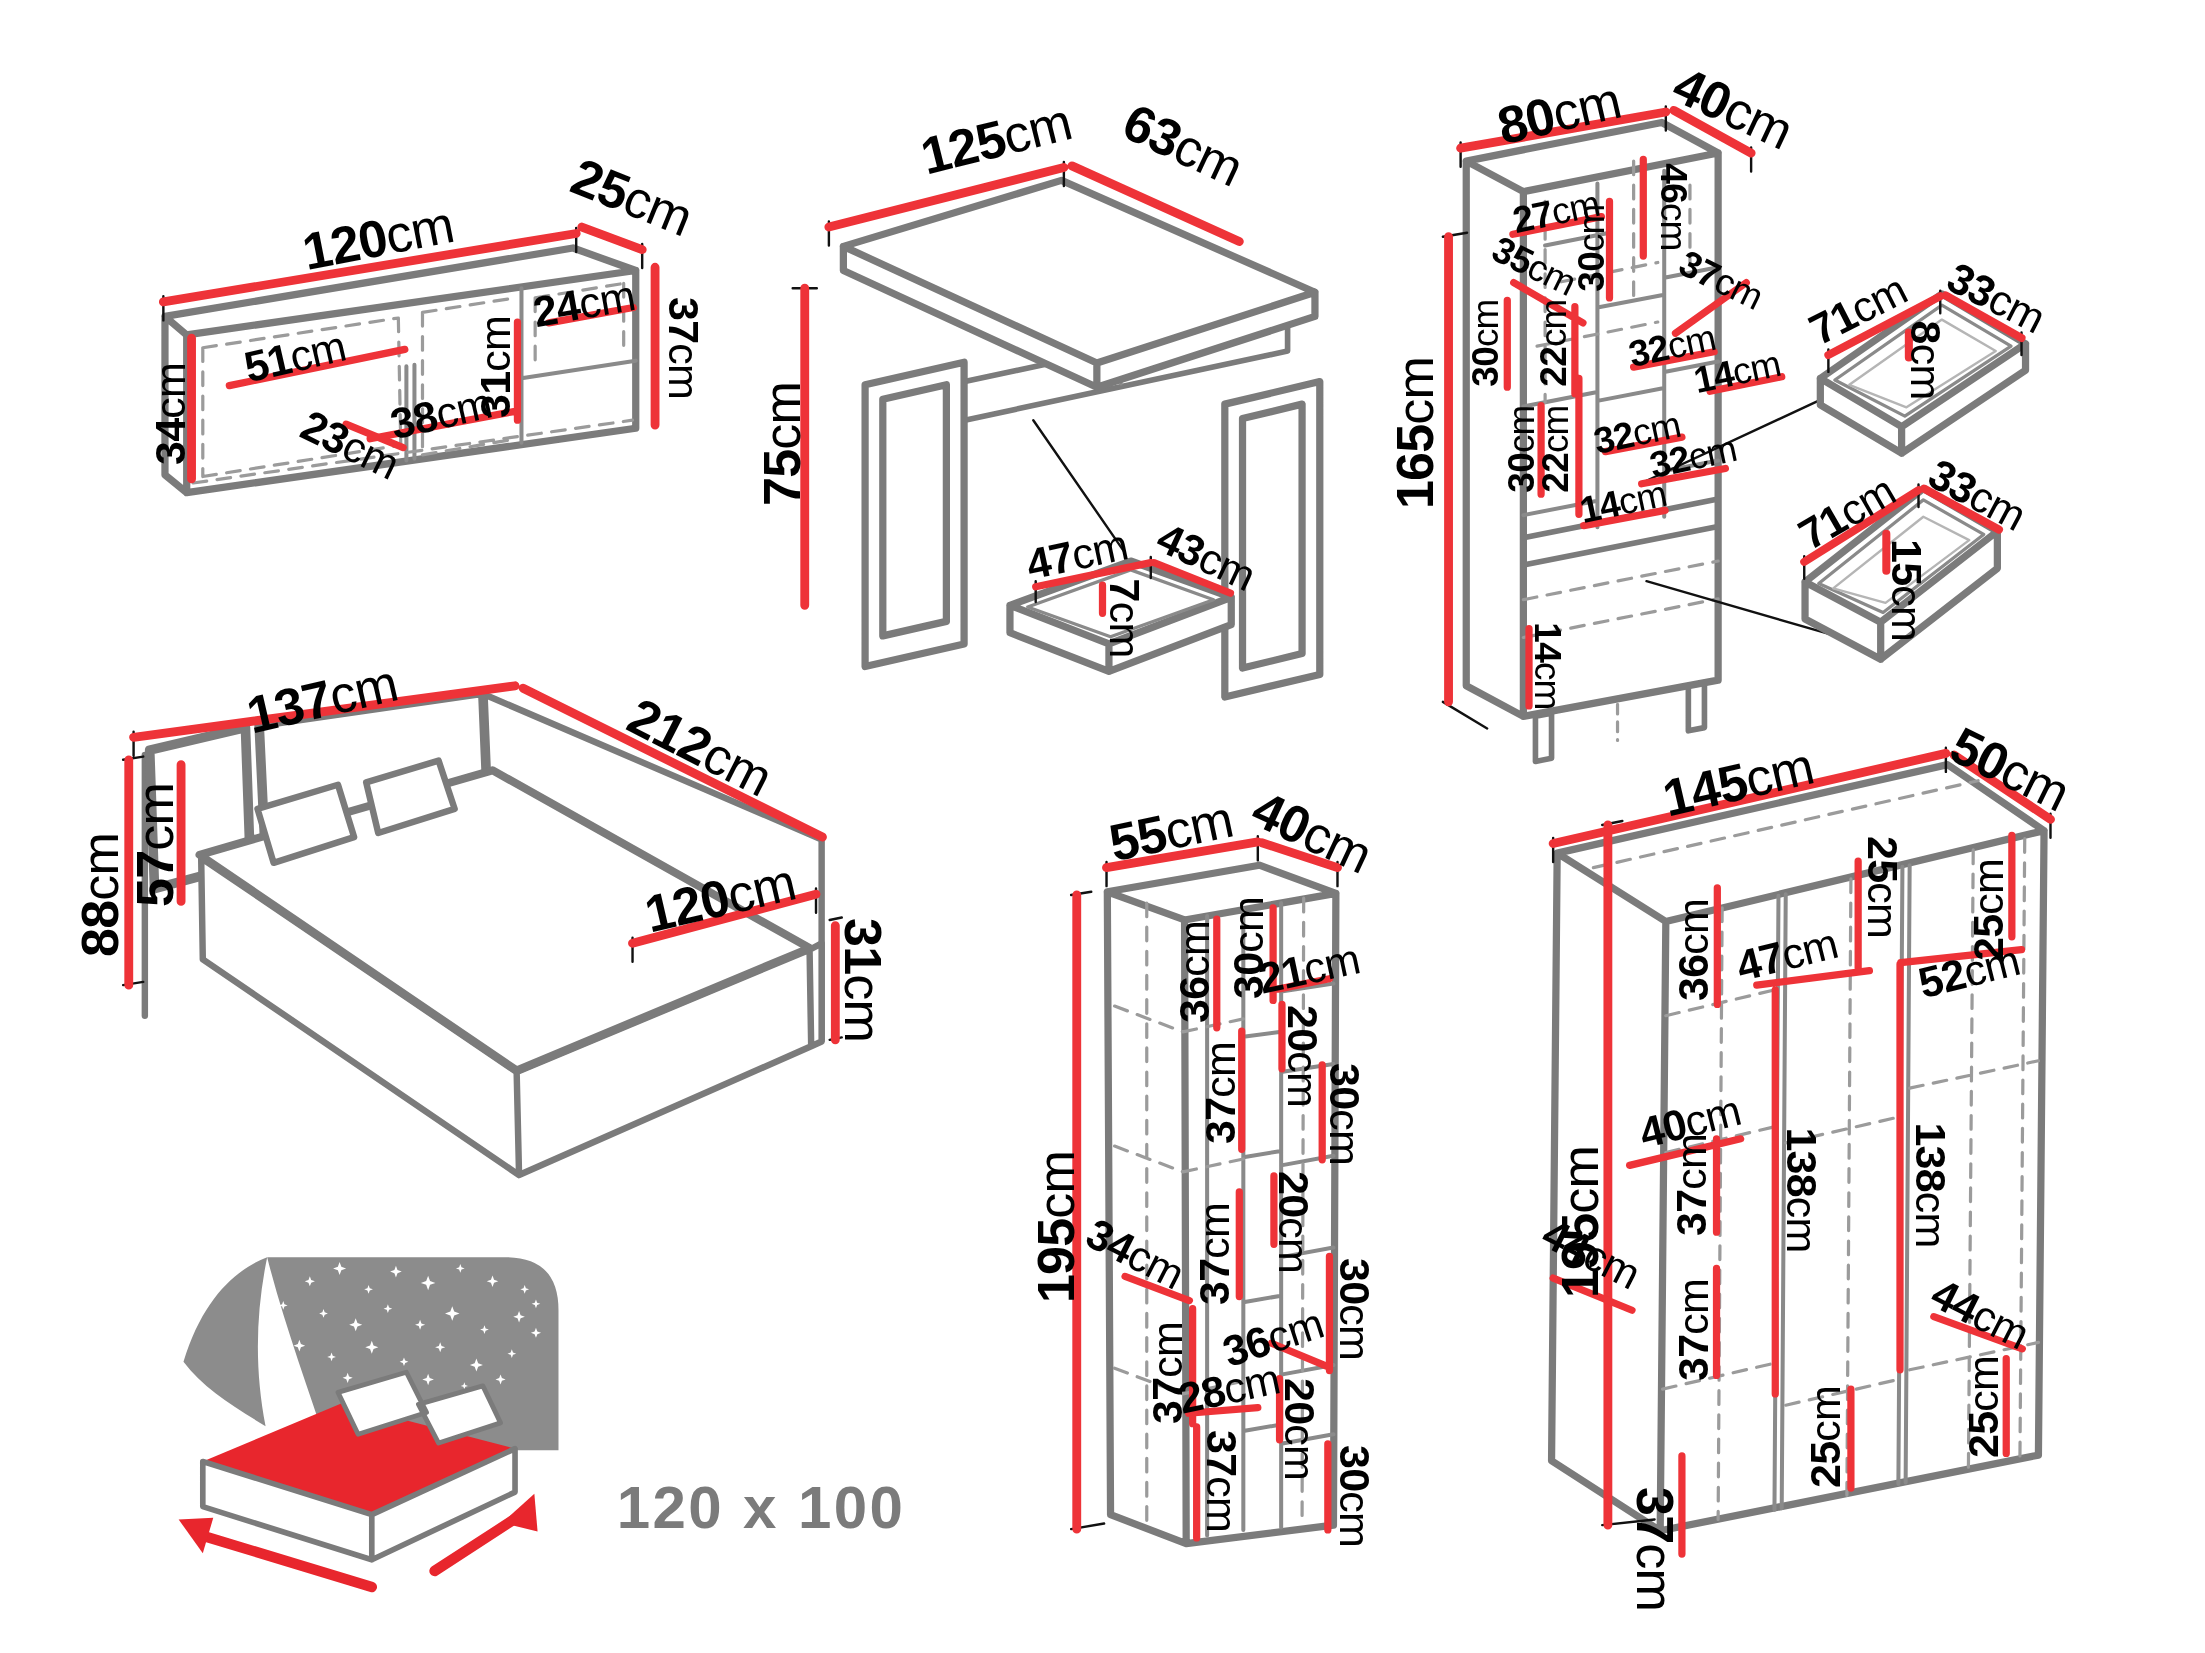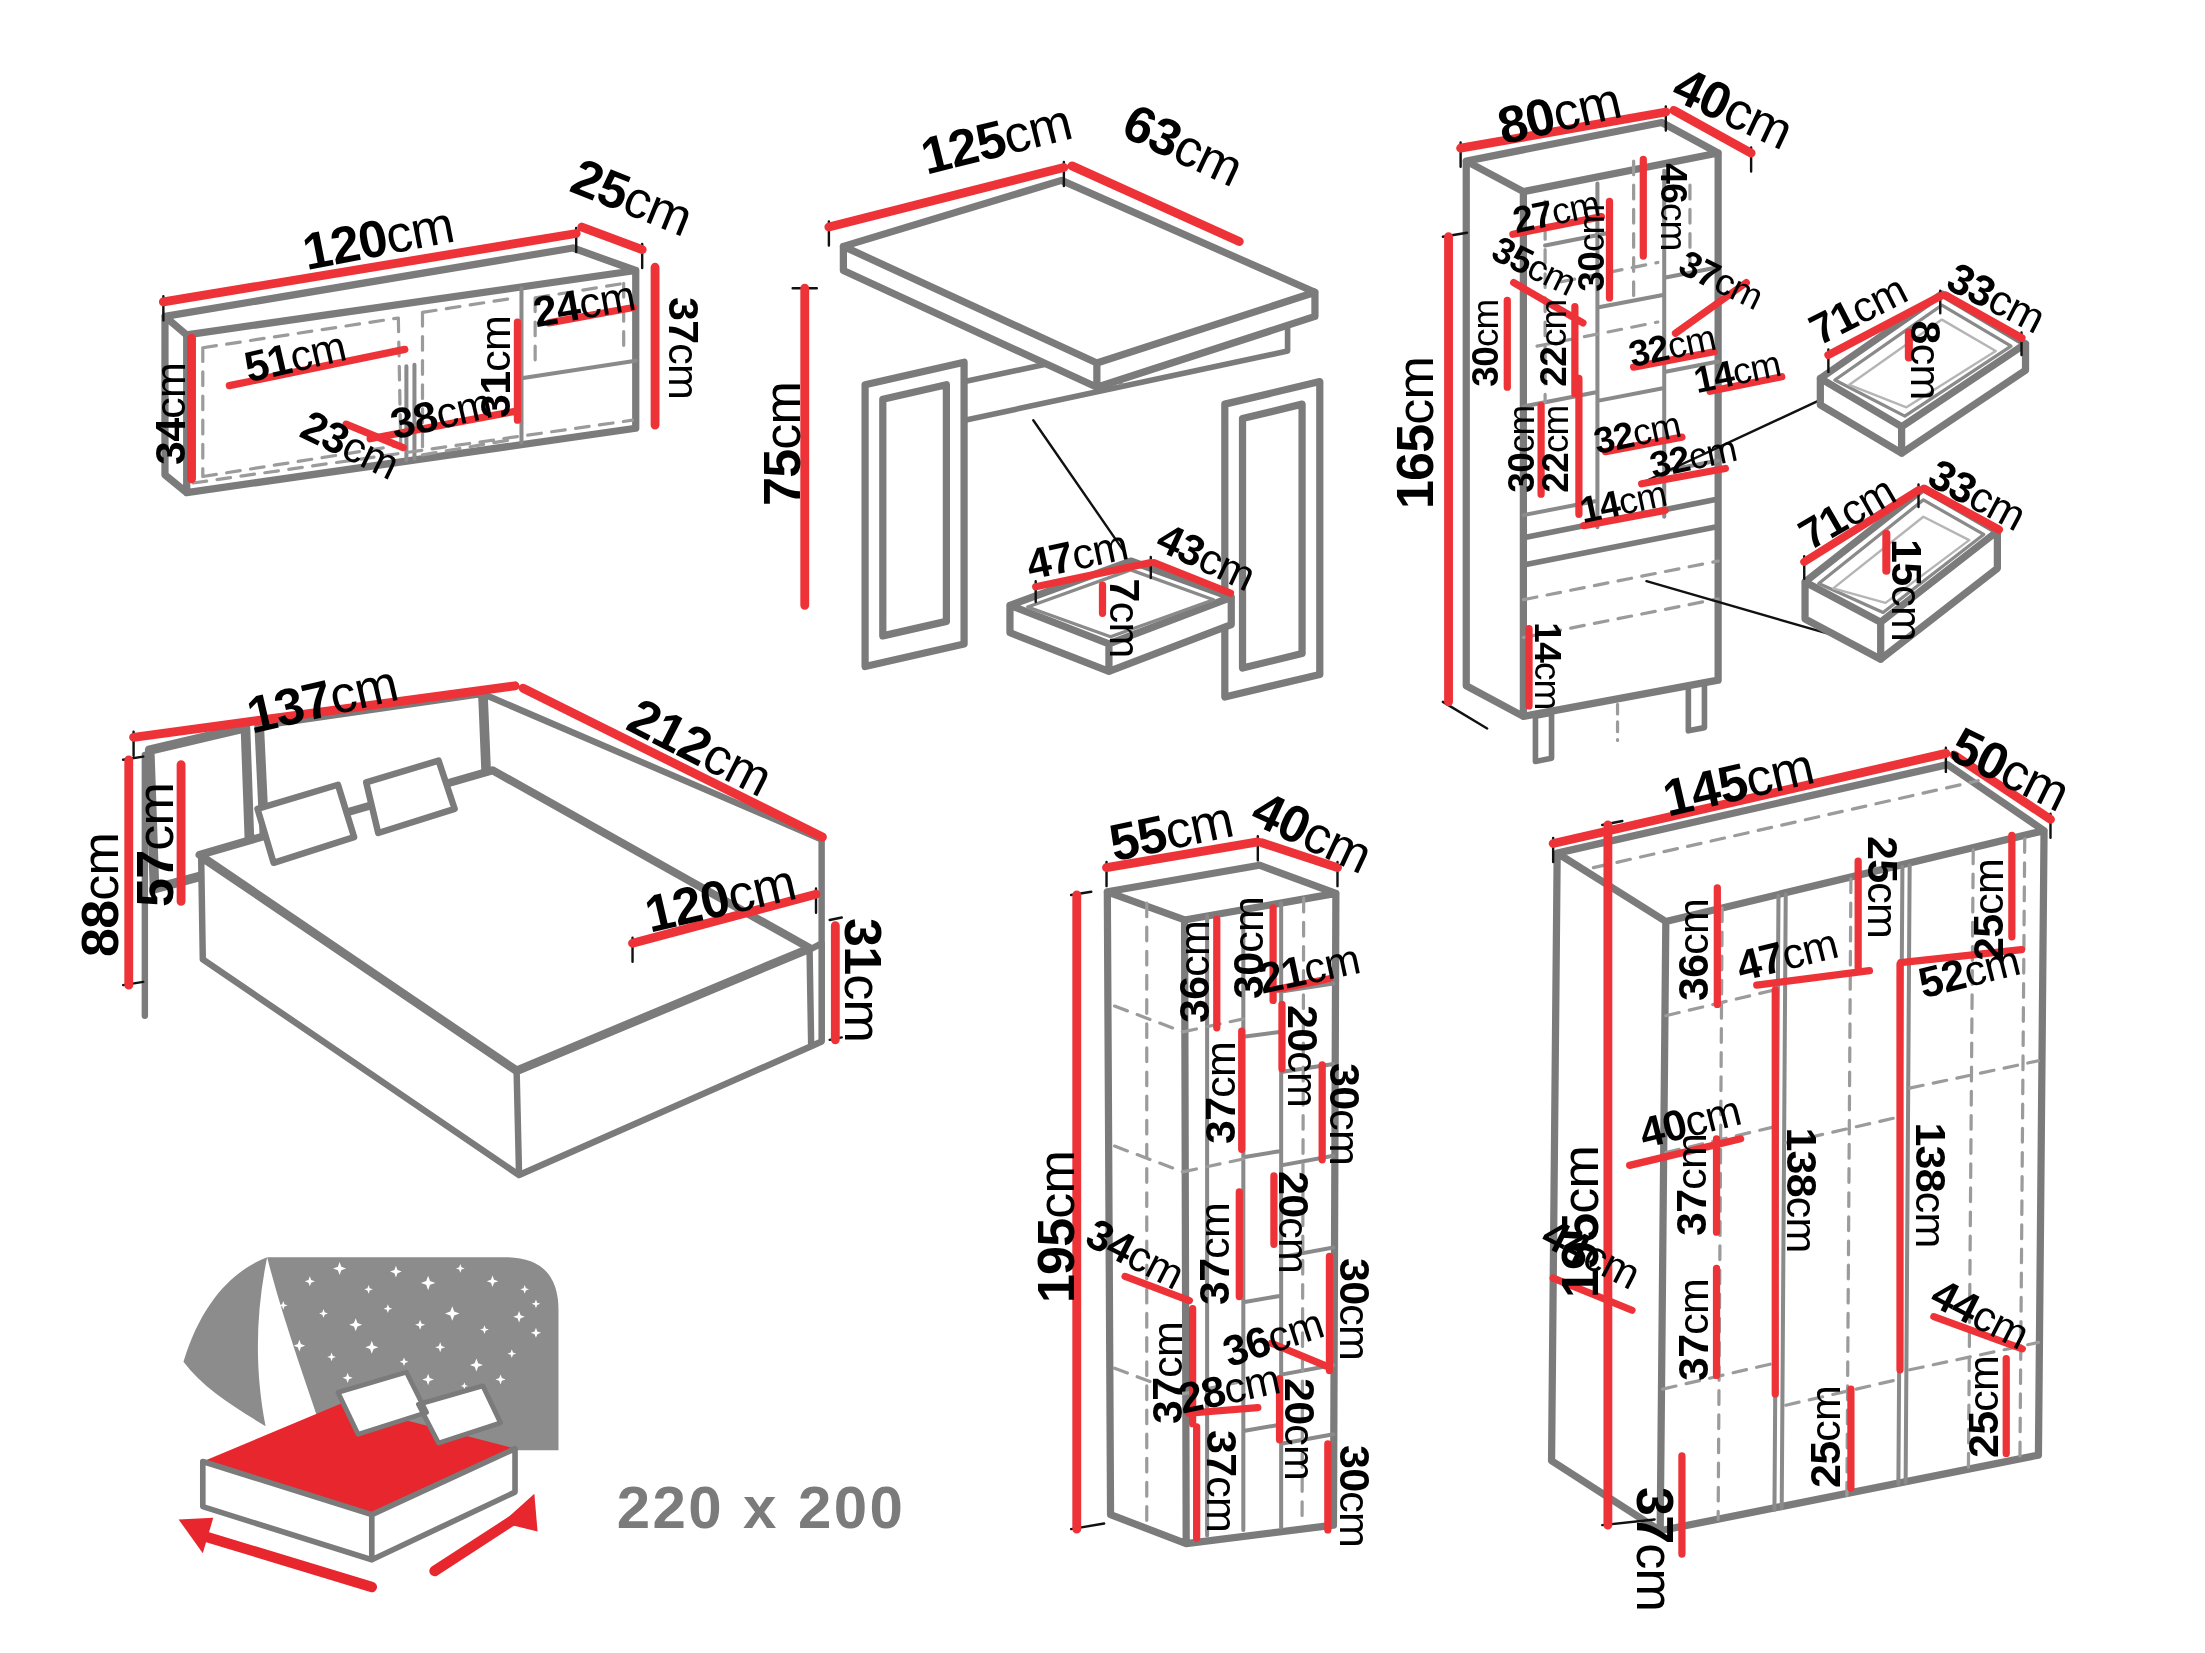--- a/index.html
+++ b/index.html
@@ -206,21 +206,21 @@
   <div class="dim M" style="left:1977px;top:495px;--r:28deg"><span class="num">33</span><span class="unit">cm</span></div>
   <div class="dim M" style="left:1906px;top:590px;--r:90deg"><span class="num">15</span><span class="unit">cm</span></div>
 
   <div class="dim L" style="left:322px;top:699px;--r:-13deg"><span class="num">137</span><span class="unit">cm</span></div>
   <div class="dim L" style="left:700px;top:747px;--r:27deg"><span class="num">212</span><span class="unit">cm</span></div>
   <div class="dim L" style="left:100px;top:895px;--r:-90deg"><span class="num">88</span><span class="unit">cm</span></div>
   <div class="dim L" style="left:155px;top:845px;--r:-90deg"><span class="num">57</span><span class="unit">cm</span></div>
   <div class="dim L" style="left:720px;top:898px;--r:-13deg"><span class="num">120</span><span class="unit">cm</span></div>
   <div class="dim L" style="left:863px;top:980px;--r:90deg"><span class="num">31</span><span class="unit">cm</span></div>
 
-  <div class="badge" style="left:761px;top:1507px;">220 x 200</div>
+  <div class="badge" style="left:761px;top:1507px;">120 x 100</div>
 
   <div class="dim L" style="left:1171px;top:831px;--r:-12deg"><span class="num">55</span><span class="unit">cm</span></div>
   <div class="dim L" style="left:1312px;top:832px;--r:25deg"><span class="num">40</span><span class="unit">cm</span></div>
   <div class="dim L" style="left:1056px;top:1227px;--r:-90deg"><span class="num">195</span><span class="unit">cm</span></div>
   <div class="dim M" style="left:1194px;top:972px;--r:-90deg"><span class="num">36</span><span class="unit">cm</span></div>
   <div class="dim M" style="left:1248px;top:948px;--r:-90deg"><span class="num">30</span><span class="unit">cm</span></div>
   <div class="dim M" style="left:1309px;top:969px;--r:-12deg"><span class="num">21</span><span class="unit">cm</span></div>
   <div class="dim M" style="left:1302px;top:1056px;--r:90deg"><span class="num">20</span><span class="unit">cm</span></div>
   <div class="dim M" style="left:1344px;top:1114px;--r:90deg"><span class="num">30</span><span class="unit">cm</span></div>
   <div class="dim M" style="left:1220px;top:1093px;--r:-90deg"><span class="num">37</span><span class="unit">cm</span></div>

